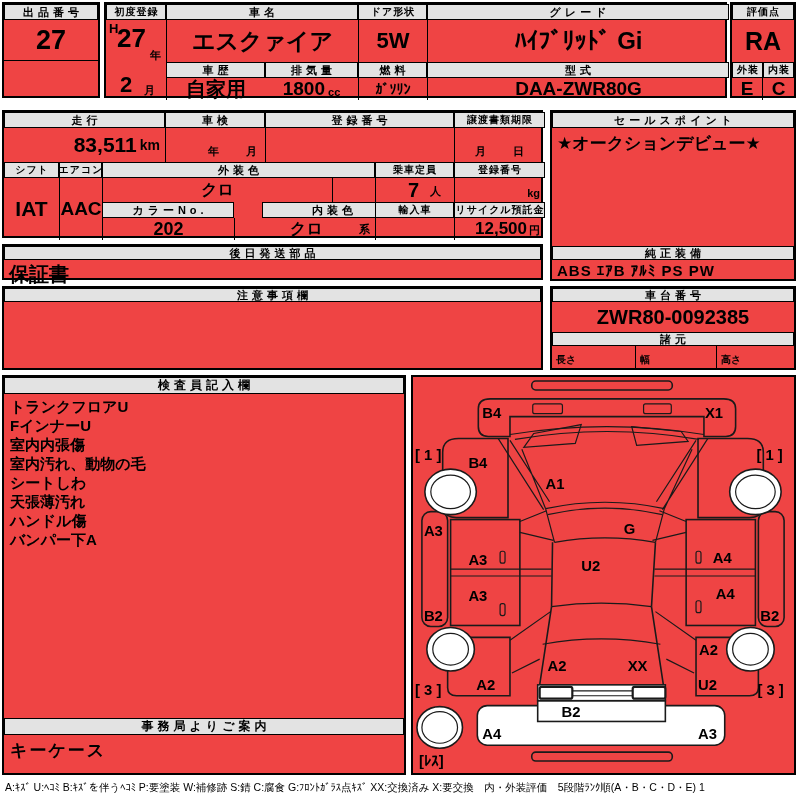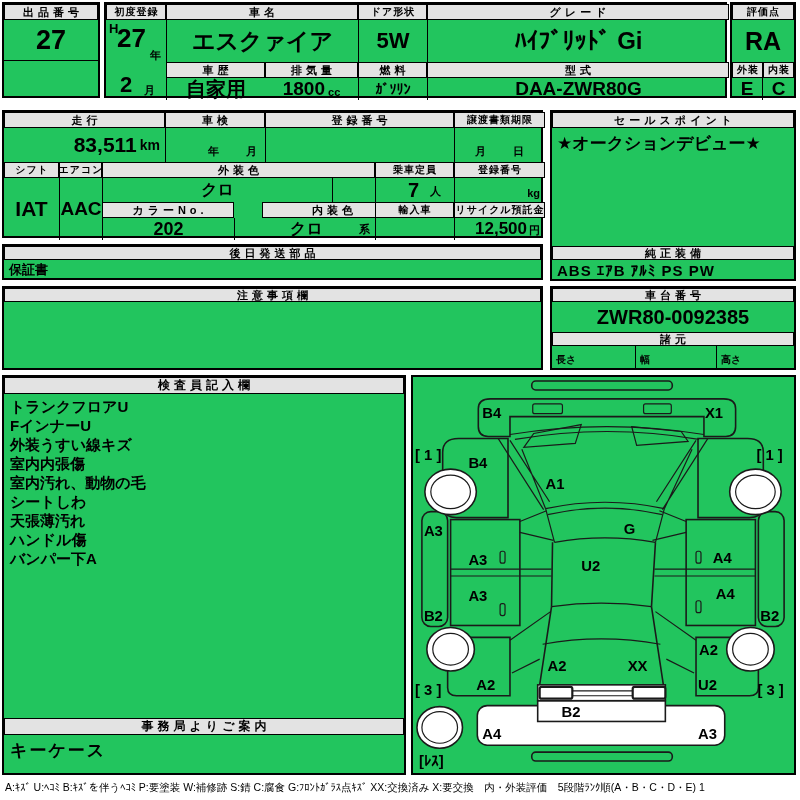--- a/index.html
+++ b/index.html
@@ -1,19 +1,19 @@
 <!DOCTYPE html>
 <html><head>
 <meta charset="utf-8">
 <style>
   html,body{margin:0;padding:0;background:#fff;}
   #sheet{position:relative;width:800px;height:800px;background:#fff;
     font-family:"Liberation Sans","DejaVu Sans",sans-serif;color:#000;overflow:hidden;}
   .abs{position:absolute;box-sizing:border-box;}
-  .box{position:absolute;box-sizing:border-box;border:2px solid #000;background:#22c55e;}
+  .box{position:absolute;box-sizing:border-box;border:2px solid #000;background:#ef4444;}
   .cell{position:absolute;box-sizing:border-box;}
   .hdr{background:#e3e3e3;border:1px solid #000;font-size:11px;font-weight:600;
     display:flex;align-items:center;justify-content:center;letter-spacing:4px;text-indent:4px;white-space:nowrap;overflow:hidden;}
   .hdr.tight{letter-spacing:1px;text-indent:1px;font-size:10px;}
   .val{display:flex;align-items:center;justify-content:center;font-weight:bold;white-space:nowrap;}
   .bl{border-left:1px solid #000;} .br{border-right:1px solid #000;}
   .bt{border-top:1px solid #000;}
   .small{font-size:11px;font-weight:600;}
   .legend{font-size:10.5px;white-space:nowrap;letter-spacing:0px;}
   .notes{font-size:15px;font-weight:bold;line-height:19px;padding:3px 6px;}
@@ -133,21 +133,21 @@
 
   <div class="box" style="left:550px;top:110px;width:246px;height:171px;">
     <div class="hdr cell" style="left:0;top:0;right:0;height:16px;">セールスポイント</div>
     <div class="cell" style="left:0;top:16px;right:0;height:118px;font-size:17px;font-weight:bold;padding:4px 5px;">★オークションデビュー★</div>
     <div class="hdr cell" style="left:0;top:134px;right:0;height:14px;">純正装備</div>
     <div class="cell" style="left:0;top:148px;right:0;bottom:0;font-size:15px;font-weight:bold;padding:2px 5px;letter-spacing:1px;">ABS ｴｱB ｱﾙﾐ PS PW</div>
   </div>
 
   <div class="box" style="left:2px;top:244px;width:541px;height:36px;">
     <div class="hdr cell" style="left:0;top:0;right:0;height:14px;">後日発送部品</div>
-    <div class="cell" style="left:0;top:14px;right:0;bottom:0;font-size:13px;font-weight:bold;padding:1px 5px;">保証書</div>
+    <div class="cell" style="left:0;top:14px;right:0;bottom:0;font-size:20px;font-weight:bold;padding:1px 5px;">保証書</div>
   </div>
 
   <div class="box" style="left:2px;top:286px;width:541px;height:84px;">
     <div class="hdr cell" style="left:0;top:0;right:0;height:14px;">注意事項欄</div>
     <div class="cell" style="left:0;top:14px;right:0;bottom:0;"></div>
   </div>
   <div class="box" style="left:550px;top:286px;width:246px;height:84px;">
     <div class="hdr cell" style="left:0;top:0;right:0;height:14px;">車台番号</div>
     <div class="cell val" style="left:0;top:14px;right:0;height:30px;font-size:20px;">ZWR80-0092385</div>
     <div class="hdr cell" style="left:0;top:44px;right:0;height:14px;">諸元</div>
@@ -160,21 +160,20 @@
     <div class="cell" style="left:165px;top:58px;right:0;bottom:0;">
       <span class="abs" style="left:4px;top:7px;font-size:10px;font-weight:600;">高さ</span>
     </div>
   </div>
 
   <div class="box" style="left:2px;top:375px;width:404px;height:400px;">
     <div class="hdr cell" style="left:0;top:0;right:0;height:17px;font-size:12px;">検査員記入欄</div>
     <div class="cell notes" style="left:0;top:17px;right:0;height:324px;">
         <div>トランクフロアU</div>
         <div>FインナーU</div>
-        <div>外装うすい線キズ</div>
         <div>室内内張傷</div>
         <div>室内汚れ、動物の毛</div>
         <div>シートしわ</div>
         <div>天張薄汚れ</div>
         <div>ハンドル傷</div>
         <div>バンパー下A</div>
       </div>
     <div class="hdr cell" style="left:0;top:341px;right:0;height:17px;font-size:12px;">事務局よりご案内</div>
     <div class="cell" style="left:0;top:358px;right:0;bottom:0;font-size:17px;font-weight:bold;padding:4px 6px;letter-spacing:2px;">キーケース</div>
   </div>

